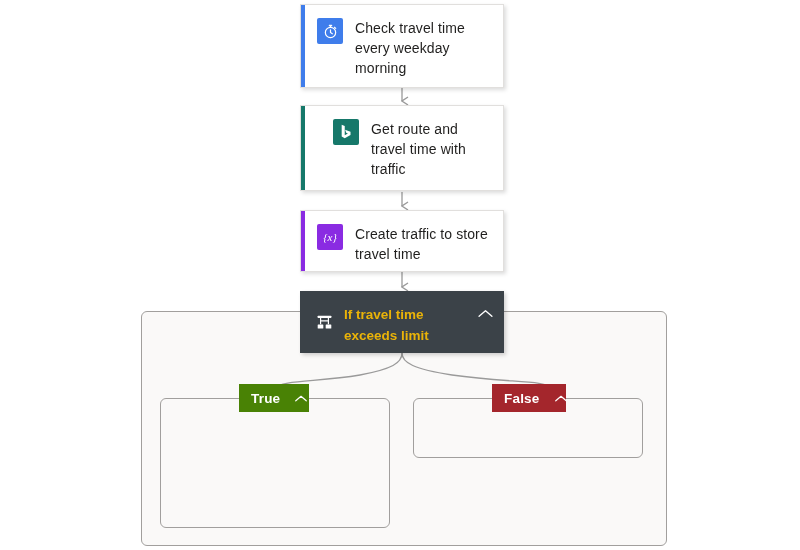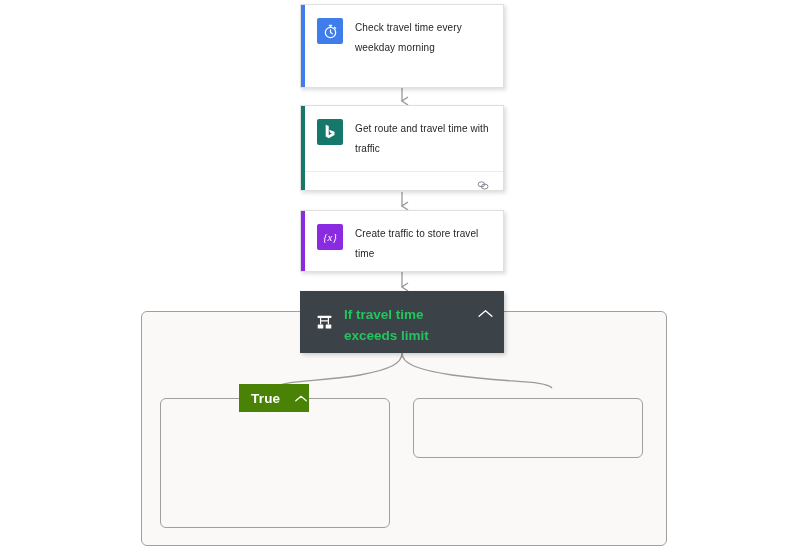--- a/index.html
+++ b/index.html
@@ -62,21 +62,21 @@
     flex: 0 0 26px;
     border-radius: 2px;
     display: flex;
     align-items: center;
     justify-content: center;
     margin-right: 12px;
     margin-top: 1px;
   }
   .app-icon svg { display: block; }
   .card-title {
-    font-size: 10px;
+    font-size: 14px;
     line-height: 20px;
     color: #201f1e;
     font-weight: 400;
     letter-spacing: 0.1px;
     padding-top: 1px;
   }
   .card-footer {
     border-top: 1px solid #edebe9;
     height: 26px;
     display: flex;
@@ -103,21 +103,21 @@
     flex: 0 0 24px;
     margin-right: 8px;
     margin-top: 8px;
     display: flex;
     align-items: center;
     justify-content: center;
   }
   .cond-title {
     font-size: 13.5px;
     line-height: 21px;
-    color: #22c55e;
+    color: #eab308;
     font-weight: 600;
     flex: 1;
     padding-top: 2px;
   }
   .cond-chevron {
     flex: 0 0 auto;
     margin-top: 3px;
     margin-left: 6px;
   }
 
@@ -208,21 +208,21 @@
           <path d="M12 9.6 L12 13.4 L14.6 15.2" fill="none" stroke="#ffffff" stroke-width="1.7" stroke-linecap="round"></path>
           <rect x="9.6" y="2.6" width="4.8" height="2.1" rx="0.6" fill="#ffffff"></rect>
           <rect x="11.1" y="4.2" width="1.8" height="2.2" fill="#ffffff"></rect>
           <path d="M17.6 6.0 L19.4 7.6" stroke="#ffffff" stroke-width="1.6" stroke-linecap="round"></path>
         </svg>
       </div>
       <div class="card-title">Check travel time every weekday morning</div>
     </div>
   </div>
 
-  <div class="card" id="card-bing" style="left:300px; top:105px; width:204px; height:86px;">
+  <div class="card" id="card-bing" style="left:300px; top:105px; width:204px; height:86px;padding-left:16px;">
     <div class="accent" style="background:#16786a;"></div>
     <div class="card-body">
       <div class="app-icon" style="background:#16786a;">
         <svg width="16" height="18" viewBox="0 0 16 20" aria-hidden="true">
           <path d="M3.2 2.0 L6.6 3.3 L6.6 13.6 L10.1 11.6 L8.2 10.7 L7.0 7.4
                    L13.0 9.6 L13.0 13.2 L6.6 17.0 L3.2 15.1 Z" fill="#ffffff"></path>
         </svg>
       </div>
       <div class="card-title">Get route and travel time with traffic</div>
     </div>
@@ -272,15 +272,23 @@
 
   <div class="branch-badge" id="badge-true" style="left:239px; top:384px; width:70px;">
     <span class="badge-label">True</span>
     <span class="badge-chevron">
       <svg width="14" height="9" viewBox="0 0 18 12" aria-hidden="true">
         <path d="M2 9 L9 3 L16 9" fill="none" stroke="#ffffff" stroke-width="1.6" stroke-linecap="round" stroke-linejoin="round"></path>
       </svg>
     </span>
   </div>
 
+  <div class="branch-badge" id="badge-false" style="left:492px; top:384px; width:74px;">
+    <span class="badge-label">False</span>
+    <span class="badge-chevron">
+      <svg width="14" height="9" viewBox="0 0 18 12" aria-hidden="true">
+        <path d="M2 9 L9 3 L16 9" fill="none" stroke="#ffffff" stroke-width="1.6" stroke-linecap="round" stroke-linejoin="round"></path>
+      </svg>
+    </span>
+  </div>
 
 
 </div>
 
 </body></html>

